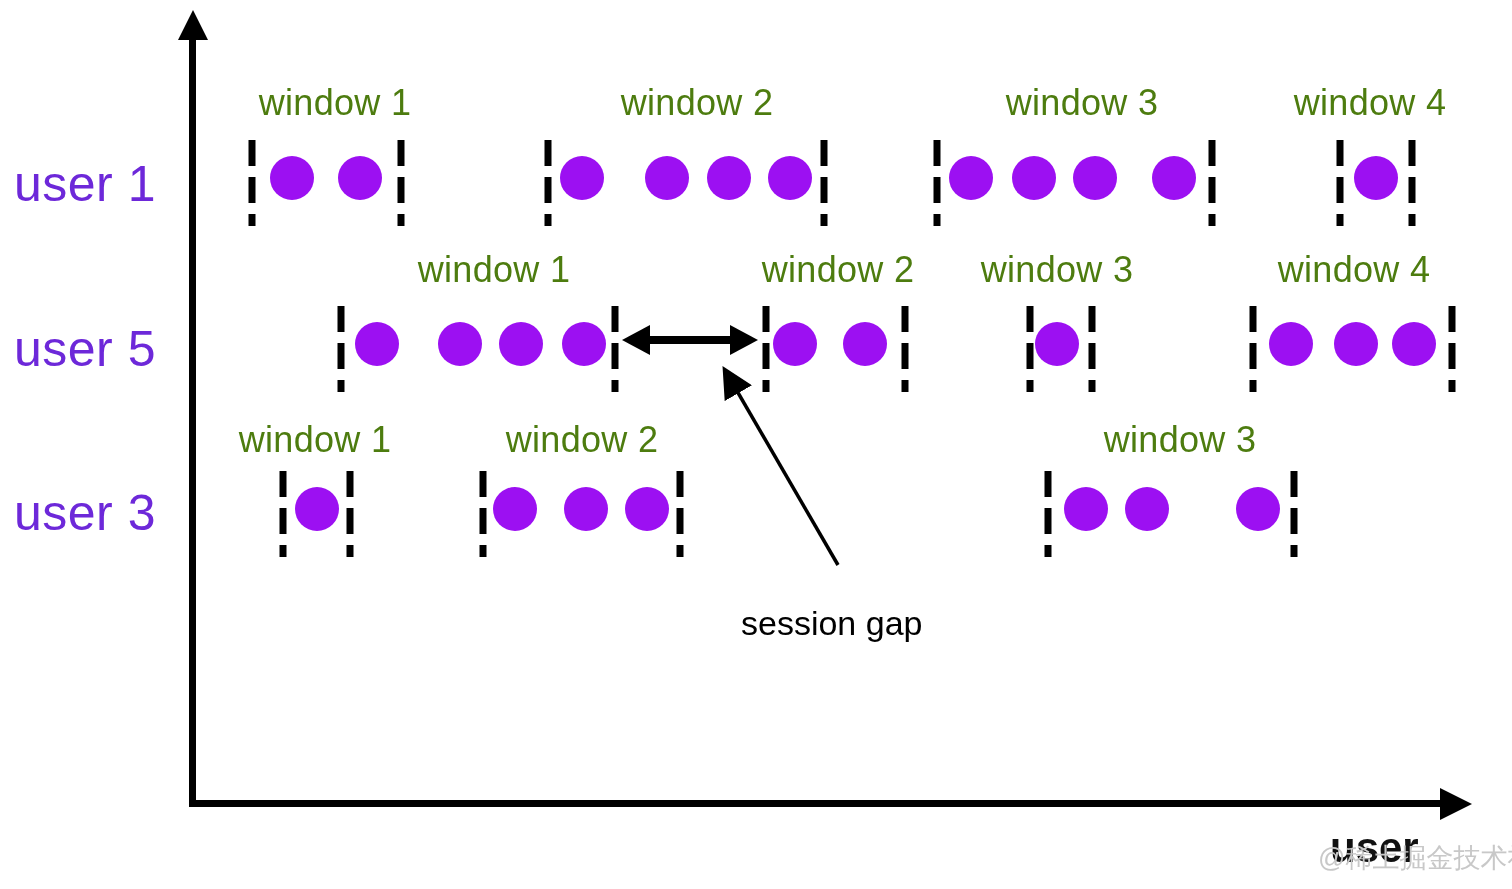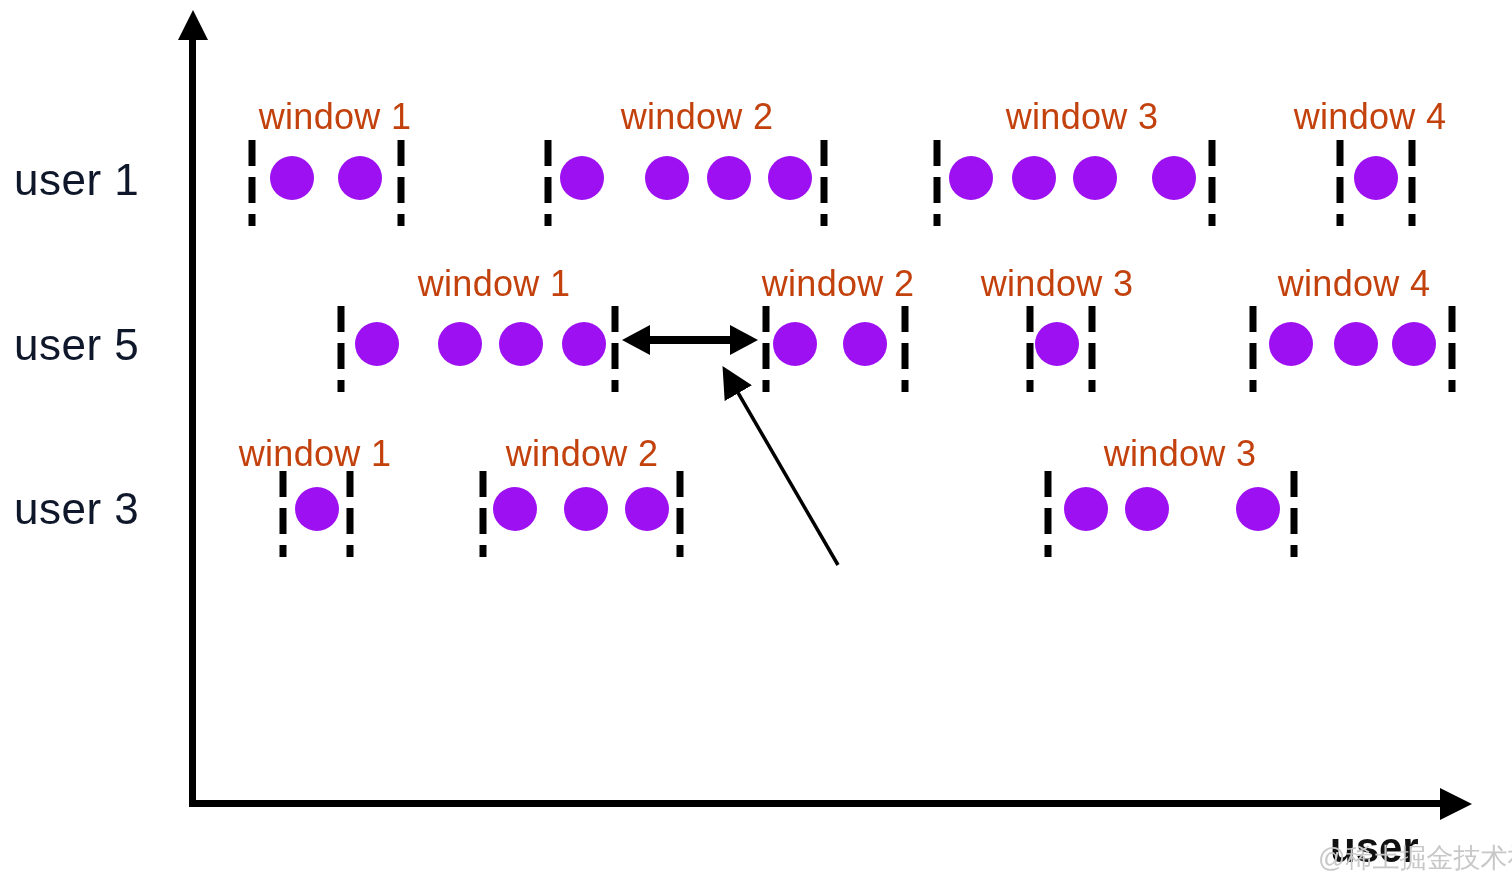--- a/index.html
+++ b/index.html
@@ -52,33 +52,32 @@
     width: 0;
     height: 0;
     border-top: 16px solid transparent;
     border-bottom: 16px solid transparent;
     border-left: 32px solid #000000;
   }
 
   
   .user-label {
     position: absolute;
-    font-size: 44px;
-    color: #0f172a;
+    font-size: 50px;
+    color: #6d28d9;
     white-space: nowrap;
     letter-spacing: 0.5px;
   }
   .window-label {
     position: absolute;
     font-size: 36px;
-    color: #c2410c;
+    color: #4d7c0f;
     white-space: nowrap;
     transform: translateX(-50%);
     letter-spacing: 0.3px;
-    margin-top: 14px;
   }
   #time-label {
     position: absolute;
     left: 1330px;
     top: 824px;
     font-size: 42px;
     font-weight: bold;
     color: #111111;
     white-space: nowrap;
   }
@@ -319,14 +318,15 @@
 
   <svg id="callout-pointer">
     <defs>
       <marker id="cpArrow" markerWidth="9" markerHeight="9" refX="7" refY="4.5" orient="auto">
         <path d="M0,0 L9,4.5 L0,9 z" fill="#000000"></path>
       </marker>
     </defs>
     <line id="callout-line" stroke="#000000" stroke-width="3.5" marker-end="url(#cpArrow)" x1="838" y1="565" x2="726" y2="372"></line>
   </svg>
 
+  <div id="session-gap-label">session gap</div>
 
 </div>
 
 </body></html>

